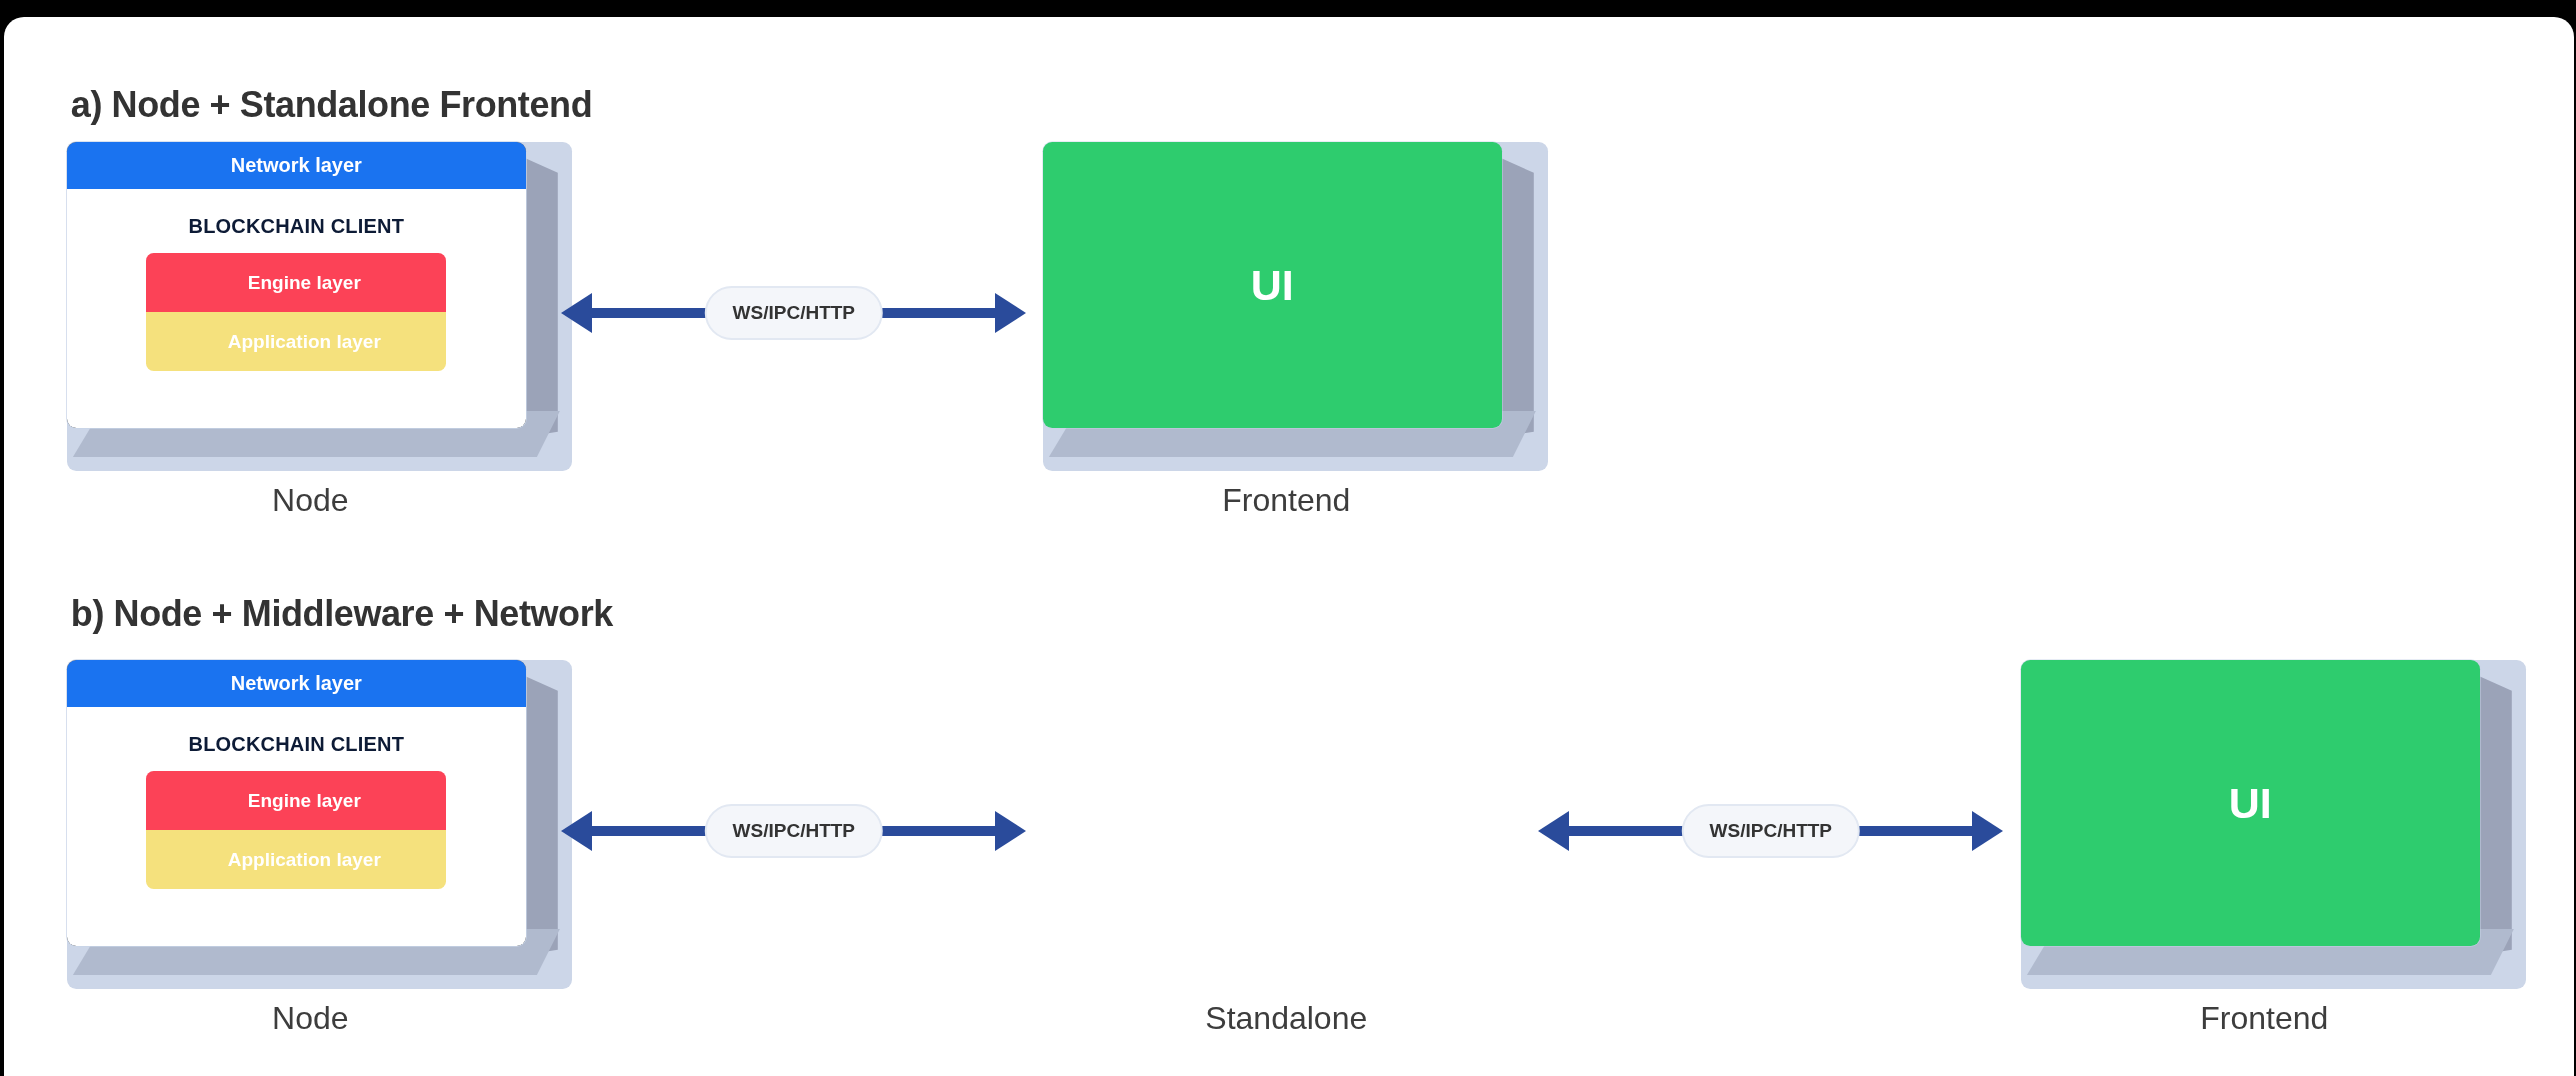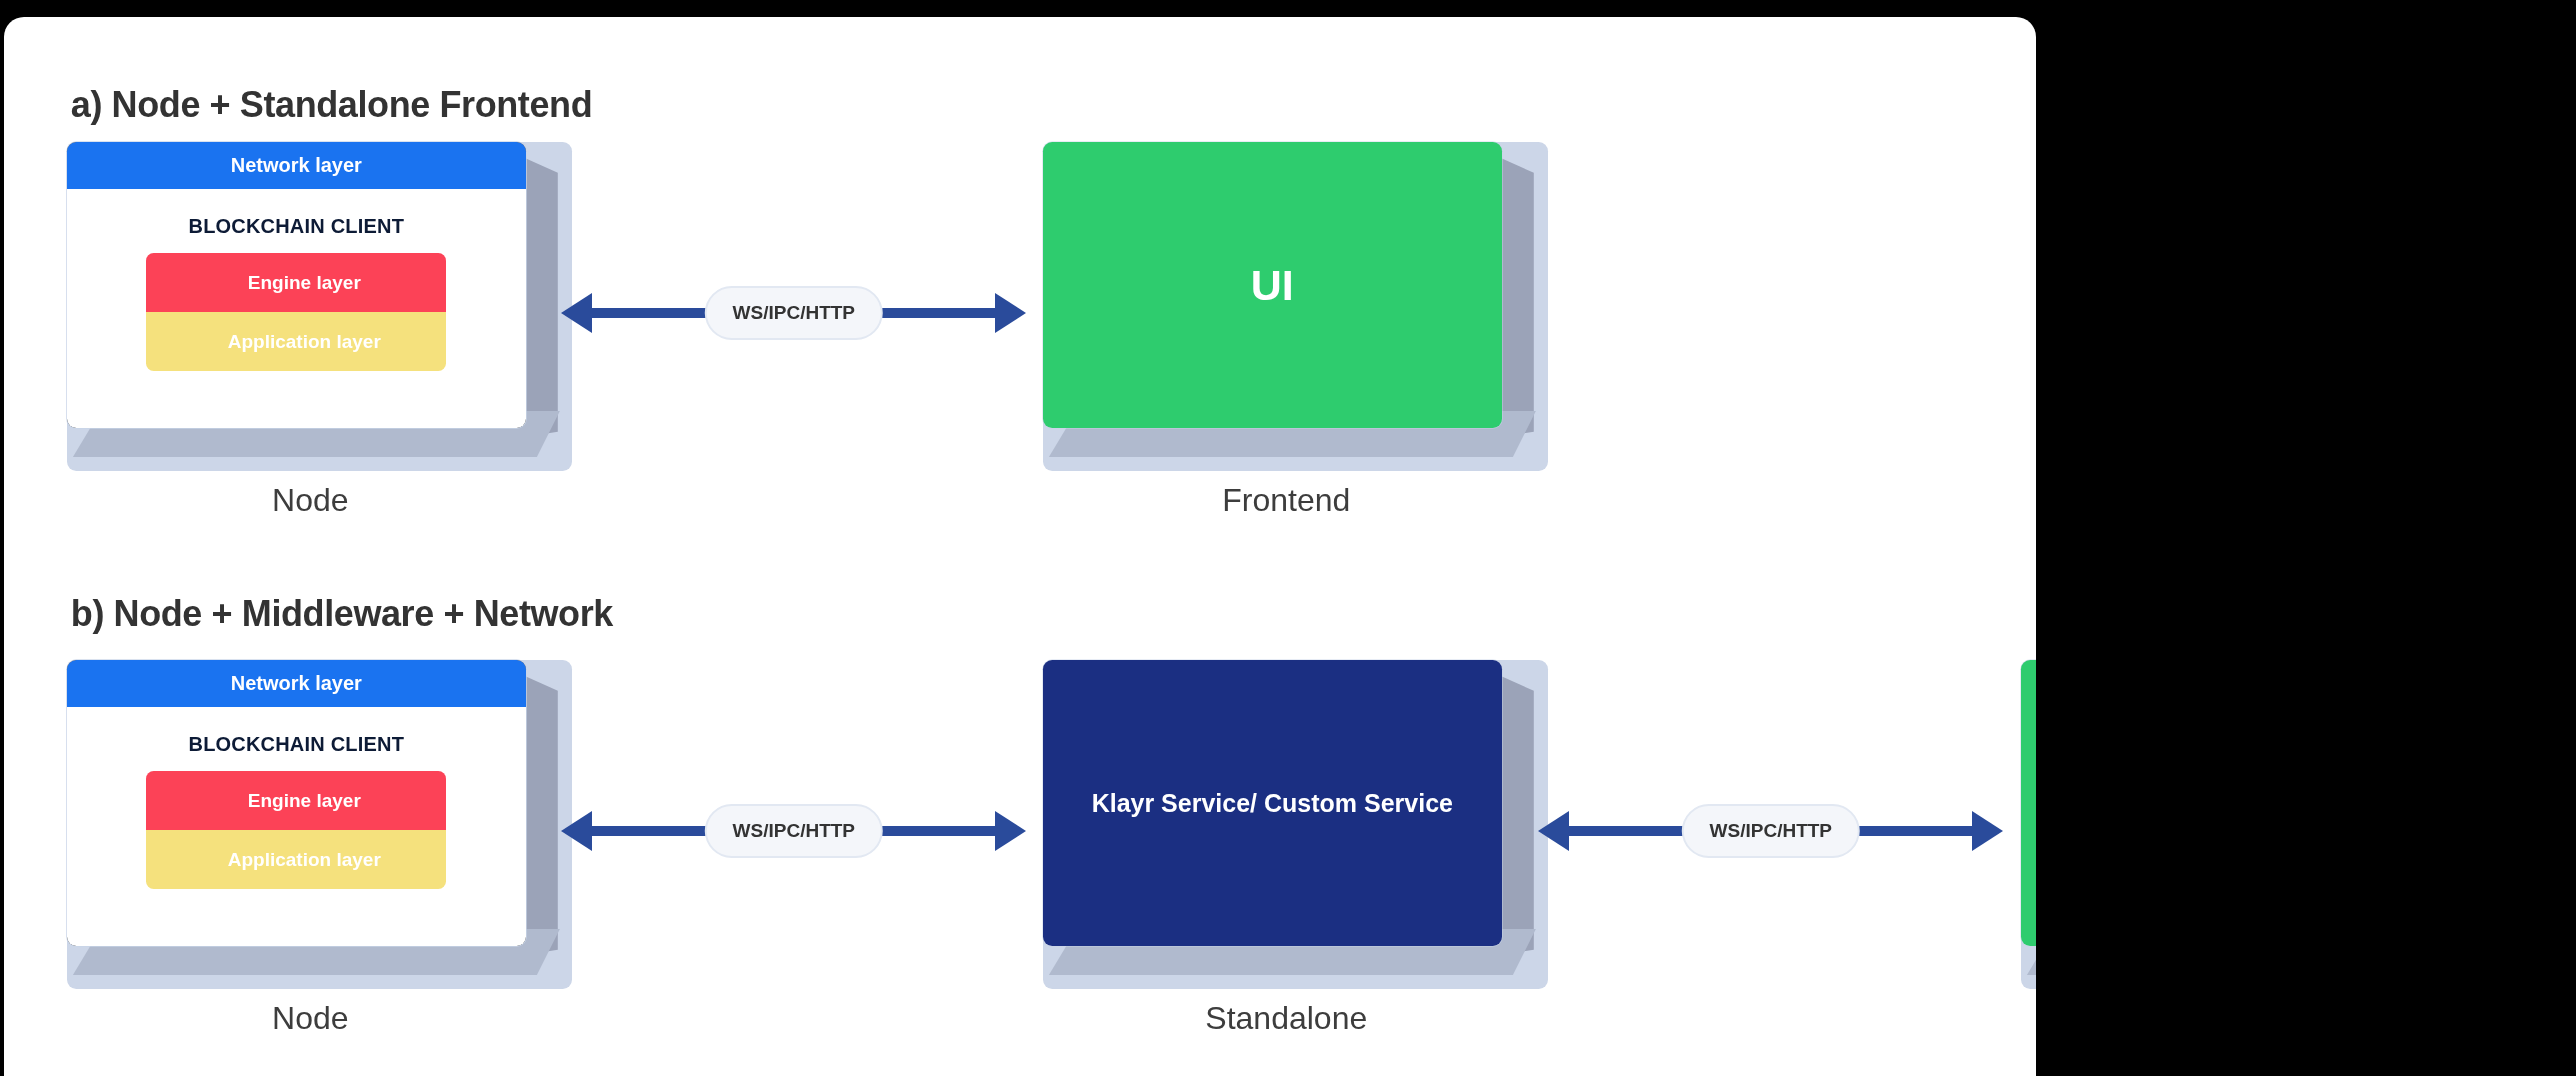--- a/index.html
+++ b/index.html
@@ -7,21 +7,21 @@
     width: 2576px;
     height: 1076px;
     background: #000000;
     font-family: "Liberation Sans", sans-serif;
     overflow: hidden;
   }
   #canvas {
     position: absolute;
     left: 3.8px;
     top: 17px;
-    width: 2032px;
+    width: 2570px;
     height: 1059px;
     background: #ffffff;
     border-radius: 20px 20px 0 0;
     overflow: hidden;
   }
 
   
   .section-title {
     position: absolute;
     font-size: 36px;
@@ -243,28 +243,20 @@
   </div>
   <div class="caption" style="left:63px; top:983px; width:487px;">Node</div>
 
   <div class="arrow-group" style="left:557px; top:787px; width:465px; height:54px;">
     <div class="arrow-head left"></div>
     <div class="arrow-shaft" style="left:27.6px; width:413px;"></div>
     <div class="arrow-head right"></div>
     <div class="arrow-pill" style="left:233px;">WS/IPC/HTTP</div>
   </div>
 
-  <div class="block3d" style="left:1039px; top:643px; width:505px; height:329px;">
-    <div class="face-outline" style="left:0; top:0; width:505px; height:329px; border-radius:9.2px;"></div>
-    <div class="face-right" style="left:453px; top:13.8px; width:38px; height:282px;
-                clip-path: polygon(0 0, 100% 17px, 100% calc(100% - 6.1px), 0 100%);"></div>
-    <div class="face-bottom" style="left:6.1px; top:269px; width:487px; height:46px;
-                clip-path: polygon(27.6px 0, 100% 0, calc(100% - 23px) 100%, 0 100%);"></div>
-    <div class="front plain-front mw-front" style="width:459px; height:286px;">Klayr Service/ Custom Service</div>
-  </div>
   <div class="caption" style="left:1039px; top:983px; width:487px;">Standalone</div>
 
   <div class="arrow-group" style="left:1534px; top:787px; width:465px; height:54px;">
     <div class="arrow-head left"></div>
     <div class="arrow-shaft" style="left:27.6px; width:413px;"></div>
     <div class="arrow-head right"></div>
     <div class="arrow-pill" style="left:233px;">WS/IPC/HTTP</div>
   </div>
 
   <div class="block3d" style="left:2017px; top:643px; width:505px; height:329px;">

